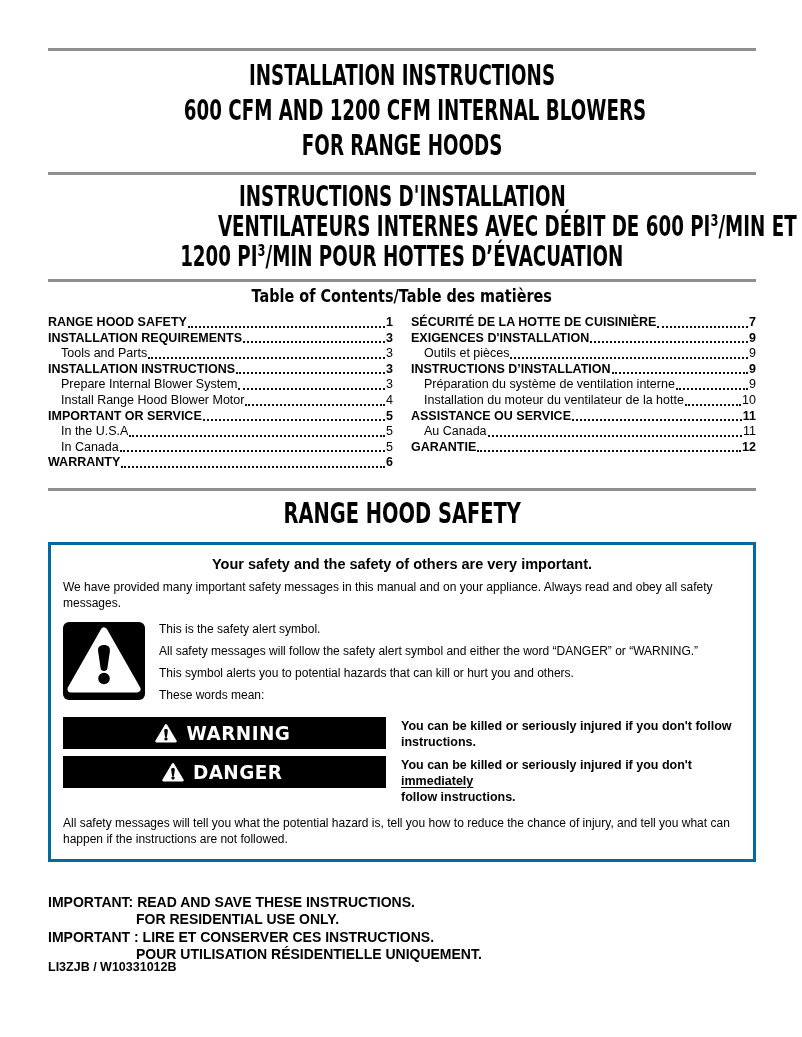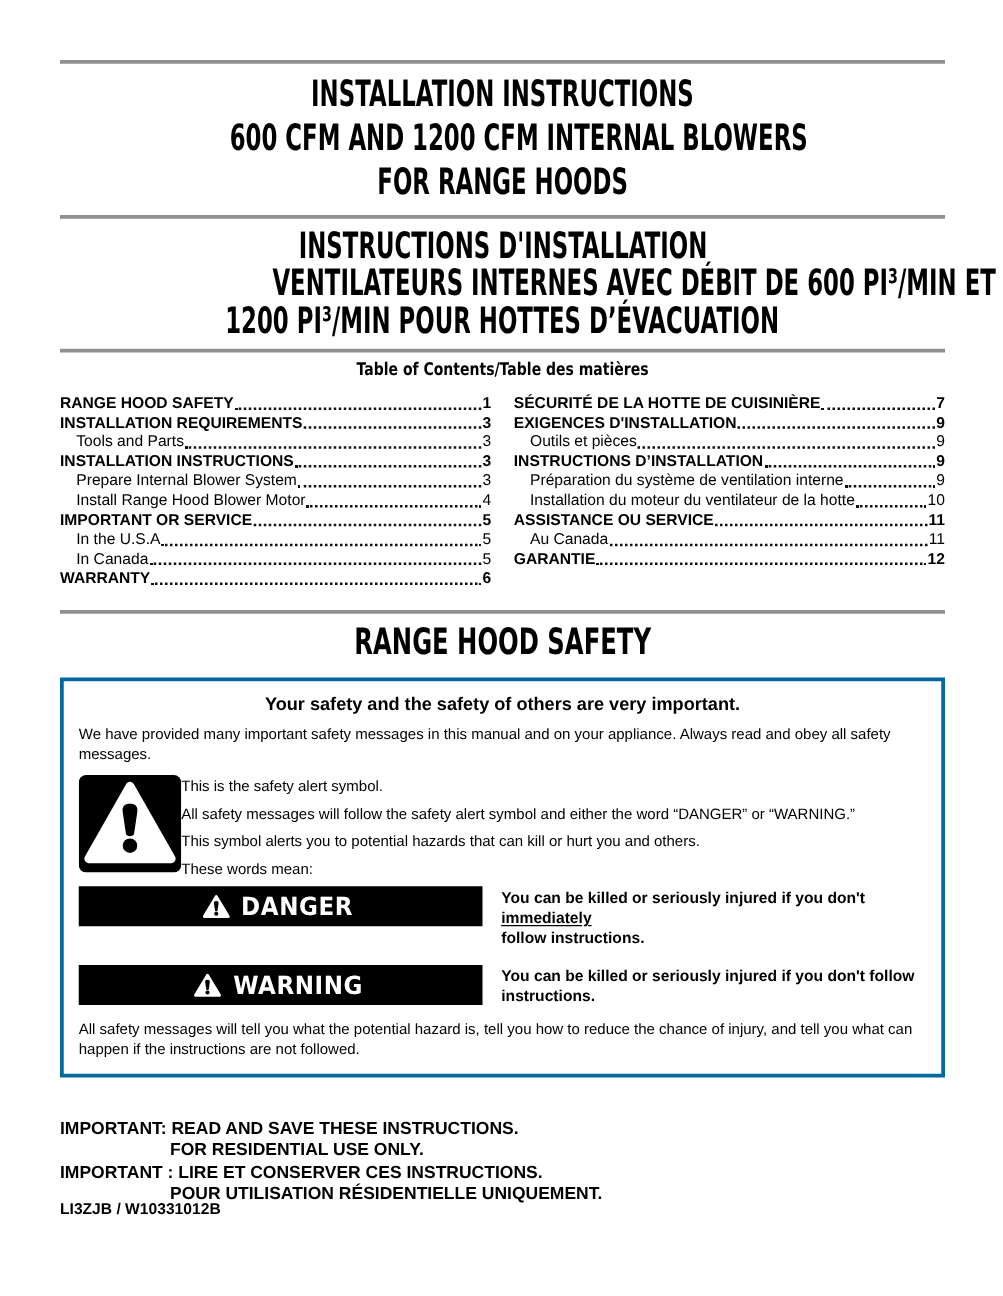--- a/index.html
+++ b/index.html
@@ -9,41 +9,41 @@
     -webkit-font-smoothing:antialiased;
   }
   .page{box-sizing:border-box;position:relative;height:100%;padding:48px 46px 0 48px;}
   .rule{height:3px;background:#8f8f8f;}
   
   .display{text-align:center;font-family:"DejaVu Sans",sans-serif;font-weight:bold;}
   .display .tline{display:block;white-space:nowrap;}
   .display .tline>span{display:inline-block;transform:scaleX(0.63);transform-origin:50% 50%;}
   .title-en{font-size:29px;line-height:35px;margin:7px 0 9px;}
   .title-fr{font-size:29px;line-height:30px;margin:6px 0 8px;}
-  .toc-title{margin-top:4px;font-size:14px;line-height:20px;text-align:center;
+  .toc-title{margin-top:4px;font-size:18px;line-height:20px;text-align:center;
     font-family:"DejaVu Sans",sans-serif;font-weight:bold;}
   .toc-title>span{display:inline-block;transform:scaleX(0.80);transform-origin:50% 50%;}
   
   .toc{display:flex;gap:18px;margin-top:9px;}
   .toc-col{flex:1 1 0;min-width:0;}
   .toc-row{display:flex;font-size:12.5px;line-height:15.6px;}
   .toc-row.b{font-weight:bold;}
   .toc-row.i{padding-left:13px;}
   .toc-label{white-space:nowrap;}
   .toc-dots{flex:1;border-bottom:2px dotted #111;margin:0 1px;align-self:flex-end;
     transform:translateY(-3px);min-width:8px;}
   .toc-page{white-space:nowrap;}
   .section-rule{margin-top:17px;}
   .section-title{margin-top:5px;font-size:29px;line-height:35px;}
   .section-title .tline>span{transform:scaleX(0.67);}
   
   .safety-box{border:3px solid #0369a1;margin-top:11px;padding:10px 12px 12px;}
   .sb-headline{text-align:center;font-weight:bold;font-size:14.5px;line-height:18px;}
   .sb-intro{font-size:12px;line-height:16px;margin-top:6px;}
-  .alert-row{display:flex;margin-top:9px;align-items:flex-start;}
+  .alert-row{display:flex;gap:14px;margin-top:9px;align-items:center;}
   .alert-icon{flex:0 0 auto;}
   .alert-lines{padding-top:1px;}
   .alert-line{font-size:12px;line-height:16px;margin-bottom:6px;}
   .alert-line:last-child{margin-bottom:0;}
   .banner-row{display:flex;align-items:flex-start;}
   .banner-row.first{margin-top:6px;}
   .banner-row.second{margin-top:14px;}
   .banner{width:323px;height:32px;background:#000;color:#fff;display:flex;
     align-items:center;justify-content:center;gap:5px;flex:0 0 auto;}
   .banner-label{font-family:"DejaVu Sans",sans-serif;font-weight:bold;font-size:20px;
@@ -207,50 +207,50 @@
         </svg>
       </div>
       <div class="alert-lines" id="alert-lines">
           <div class="alert-line">This is the safety alert symbol.</div>
           <div class="alert-line">All safety messages will follow the safety alert symbol and either the word “DANGER” or “WARNING.”</div>
           <div class="alert-line">This symbol alerts you to potential hazards that can kill or hurt you and others.</div>
           <div class="alert-line">These words mean:</div>
         </div>
     </div>
 
+    <div class="banner-row second">
+      <div class="banner">
+        <svg width="22" height="20" viewBox="0 0 24 21">
+          <path d="M12 2 L22.5 19.5 H1.5 Z" fill="#fff" stroke="#fff" stroke-width="2.5" stroke-linejoin="round"></path>
+          <path d="M12 6 c1.5 0 2.2 .7 2 2.1 l-.9 6.1 c-.1 1 -2.1 1 -2.2 0 l-.9 -6.1 c-.2 -1.4 .5 -2.1 2 -2.1 z" fill="#000"></path>
+          <circle cx="12" cy="17" r="1.8" fill="#000"></circle>
+        </svg>
+        <span class="banner-label">WARNING</span>
+      </div>
+      <div class="banner-text" id="warning-text">
+          <div><span>You can be killed or seriously injured if you don't follow</span></div>
+          <div><span>instructions.</span></div>
+        </div>
+    </div>
+
     <div class="banner-row first">
       <div class="banner">
         <svg width="22" height="20" viewBox="0 0 24 21">
           <path d="M12 2 L22.5 19.5 H1.5 Z" fill="#fff" stroke="#fff" stroke-width="2.5" stroke-linejoin="round"></path>
           <path d="M12 6 c1.5 0 2.2 .7 2 2.1 l-.9 6.1 c-.1 1 -2.1 1 -2.2 0 l-.9 -6.1 c-.2 -1.4 .5 -2.1 2 -2.1 z" fill="#000"></path>
           <circle cx="12" cy="17" r="1.8" fill="#000"></circle>
         </svg>
         <span class="banner-label">DANGER</span>
       </div>
       <div class="banner-text" id="danger-text">
           <div><span>You can be killed or seriously injured if you don't </span><span class="u">immediately</span></div>
           <div><span>follow instructions.</span></div>
         </div>
     </div>
 
-    <div class="banner-row second">
-      <div class="banner">
-        <svg width="22" height="20" viewBox="0 0 24 21">
-          <path d="M12 2 L22.5 19.5 H1.5 Z" fill="#fff" stroke="#fff" stroke-width="2.5" stroke-linejoin="round"></path>
-          <path d="M12 6 c1.5 0 2.2 .7 2 2.1 l-.9 6.1 c-.1 1 -2.1 1 -2.2 0 l-.9 -6.1 c-.2 -1.4 .5 -2.1 2 -2.1 z" fill="#000"></path>
-          <circle cx="12" cy="17" r="1.8" fill="#000"></circle>
-        </svg>
-        <span class="banner-label">WARNING</span>
-      </div>
-      <div class="banner-text" id="warning-text">
-          <div><span>You can be killed or seriously injured if you don't follow</span></div>
-          <div><span>instructions.</span></div>
-        </div>
-    </div>
-
     <div class="sb-outro">All safety messages will tell you what the potential hazard is, tell you how to reduce the chance of injury, and tell you what can happen if the instructions are not followed.</div>
   </div>
 
   <div class="important" id="important">
       <div class="imp-line">IMPORTANT: READ AND SAVE THESE INSTRUCTIONS.</div>
       <div class="imp-line ind">FOR RESIDENTIAL USE ONLY.</div>
       <div class="imp-line">IMPORTANT : LIRE ET CONSERVER CES INSTRUCTIONS.</div>
       <div class="imp-line ind">POUR UTILISATION RÉSIDENTIELLE UNIQUEMENT.</div>
     </div>
 

